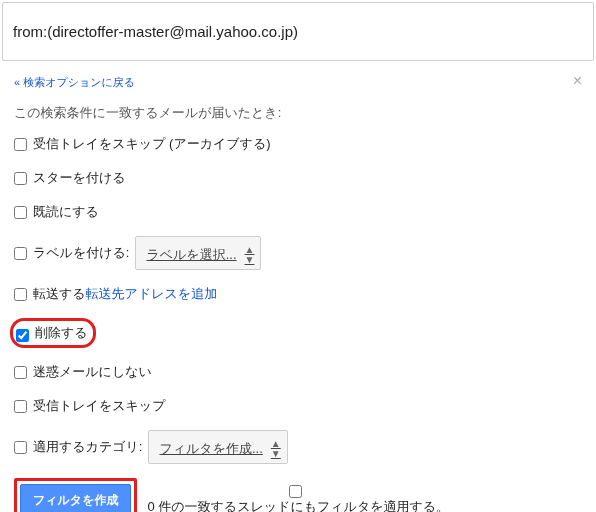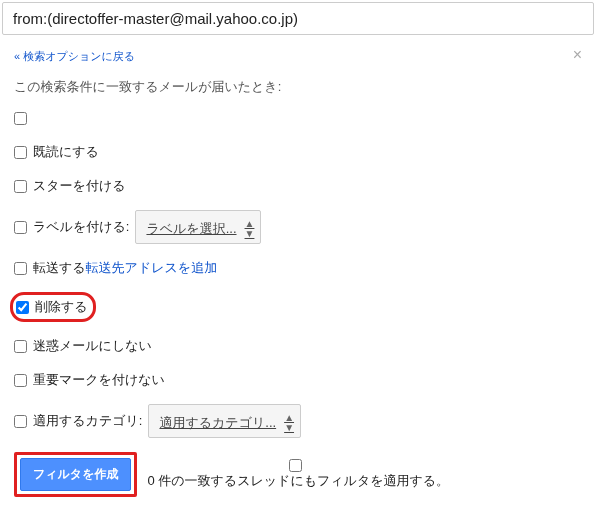--- a/index.html
+++ b/index.html
@@ -8,21 +8,21 @@
     padding: 0;
     font-family: Arial, "Hiragino Kaku Gothic ProN", Meiryo, sans-serif;
     font-size: 13px;
     color: #222;
     background: #fff;
     width: 596px;
   }
   .search-bar {
     border: 1px solid #ccc;
     border-radius: 2px;
-    padding: 7px 10px;
+    padding: 20px 10px;
     margin: 2px 2px 0 2px;
     font-size: 15px;
     color: #222;
     background: #fff;
     position: relative;
   }
   .panel {
     padding: 4px 14px 14px 14px;
     position: relative;
   }
@@ -84,21 +84,21 @@
     line-height: 1;
     color: #666;
     display: inline-flex;
     flex-direction: column;
   }
   .highlight-red {
     border: 3px solid #e02020;
     border-radius: 14px;
     padding: 3px 5px 3px 3px;
     display: inline-flex;
-    align-items: center;
+    align-items: flex-end;
     margin-left: -4px;
   }
   .footer {
     display: flex;
     align-items: center;
     margin-top: 14px;
   }
   .btn-wrap {
     border: 3px solid #e02020;
     border-radius: 2px;
@@ -136,30 +136,31 @@
   <span class="close-x">×</span>
 
   <span class="back-link">
     <span>« 検索オプションに戻る</span>
   </span>
 
   <div class="intro">この検索条件に一致するメールが届いたとき:</div>
 
   <div class="row">
     <input type="checkbox" style="">
+    <span class="lbl">受信トレイをスキップ (アーカイブする)</span>
+  </div>
+
+  <div class="row">
+    <input type="checkbox" style="">
+    <span class="lbl">スターを付ける</span>
   </div>
 
   <div class="row">
     <input type="checkbox" style="">
     <span class="lbl">既読にする</span>
-  </div>
-
-  <div class="row">
-    <input type="checkbox" style="">
-    <span class="lbl">スターを付ける</span>
   </div>
 
   <div class="row">
     <input type="checkbox" style="">
     <span class="lbl">ラベルを付ける:</span>
     <span class="select-fake">
       <span>ラベルを選択...</span>
       <span class="caret">
           <span>▲</span>
           <span>▼</span>
@@ -180,29 +181,29 @@
     </span>
   </div>
 
   <div class="row">
     <input type="checkbox" style="">
     <span class="lbl">迷惑メールにしない</span>
   </div>
 
   <div class="row">
     <input type="checkbox" style="">
-    <span class="lbl">重要マークを付けない</span>
+    <span class="lbl">受信トレイをスキップ</span>
   </div>
 
 
   <div class="row">
     <input type="checkbox" style="">
     <span class="lbl">適用するカテゴリ:</span>
     <span class="select-fake">
-      <span>適用するカテゴリ...</span>
+      <span>フィルタを作成...</span>
       <span class="caret">
           <span>▲</span>
           <span>▼</span>
         </span>
     </span>
   </div>
 
   <div class="footer">
     <span class="btn-wrap">
       <button class="btn-primary">

